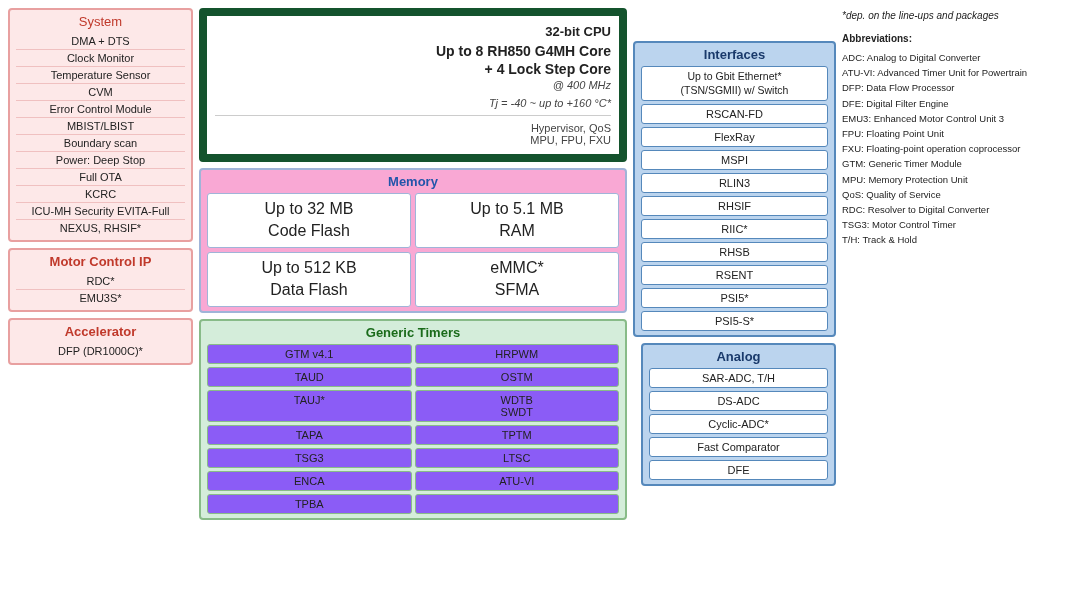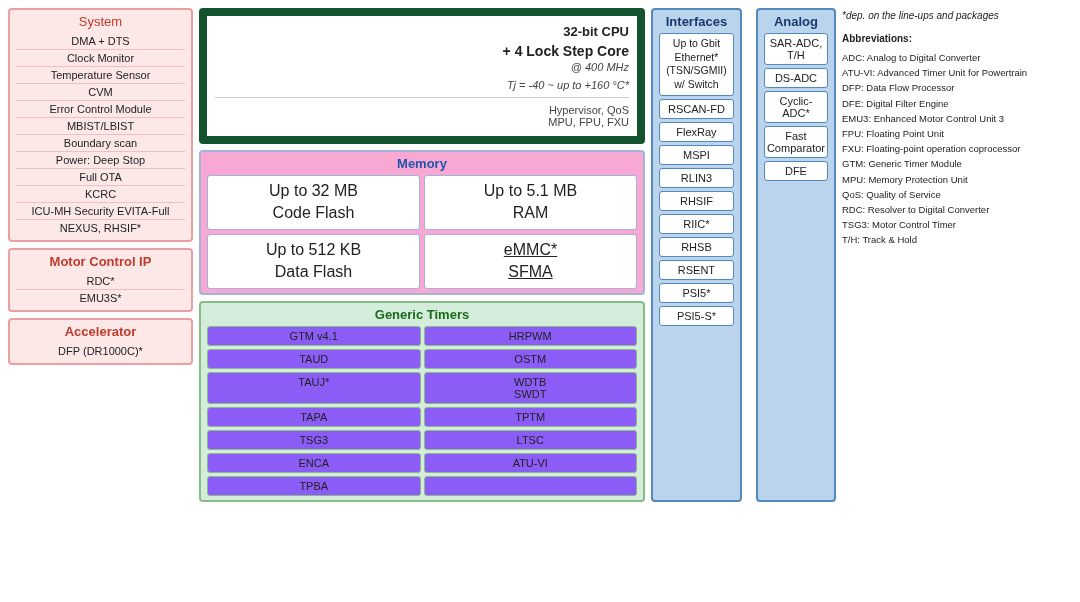--- a/index.html
+++ b/index.html
@@ -186,24 +186,24 @@
       border: 1px solid #88bb88;
       border-radius: 3px;
       text-align: center;
       padding: 3px 2px;
       font-size: 11px;
       color: #222;
     }
 
     
     .interfaces-column {
-      width: 185px;
+      width: 203px;
       flex-shrink: 0;
       display: flex;
-      flex-direction: row;
+      flex-direction: column;
       gap: 6px;
       justify-content: center;
     }
     .interfaces-box {
       border: 2px solid #5588bb;
       background: #bbd4ee;
       border-radius: 4px;
       padding: 4px 6px;
     }
     .interfaces-box .section-title {
@@ -315,37 +315,38 @@
     <div class="accel-box">
       <div class="section-title">Accelerator</div>
       <div class="item">DFP (DR1000C)*</div>
     </div>
   </div>
 
   <div class="center-column">
 
     <div class="cpu-box">
       <div class="cpu-title">32-bit CPU</div>
+      <div class="cpu-main">Up to 8 RH850 G4MH Core</div>
       <div class="cpu-main">+ 4 Lock Step Core</div>
       <div class="cpu-sub">@ 400 MHz</div>
       <div class="cpu-sub">Tj = -40 ~ up to +160 °C*</div>
       <div class="cpu-features" style="white-space: pre-line;">Hypervisor, QoS
 MPU, FPU, FXU</div>
     </div>
 
     <div class="memory-box">
       <div class="section-title">Memory</div>
       <div class="memory-grid">
         <div class="memory-cell" style="white-space: pre-line;">Up to 32 MB
 Code Flash</div>
         <div class="memory-cell" style="white-space: pre-line;">Up to 5.1 MB
 RAM</div>
         <div class="memory-cell" style="white-space: pre-line;">Up to 512 KB
 Data Flash</div>
-        <div class="memory-cell" style="white-space: pre-line; text-decoration: underline;">eMMC*
+        <div class="memory-cell" style="white-space: pre-line;">eMMC*
 SFMA</div>
       </div>
     </div>
 
     <div class="timers-box">
       <div class="section-title">Generic Timers</div>
       <div class="timers-grid">
         <div class="timer-cell">GTM v4.1</div>
         <div class="timer-cell">HRPWM</div>
         <div class="timer-cell">TAUD</div>

